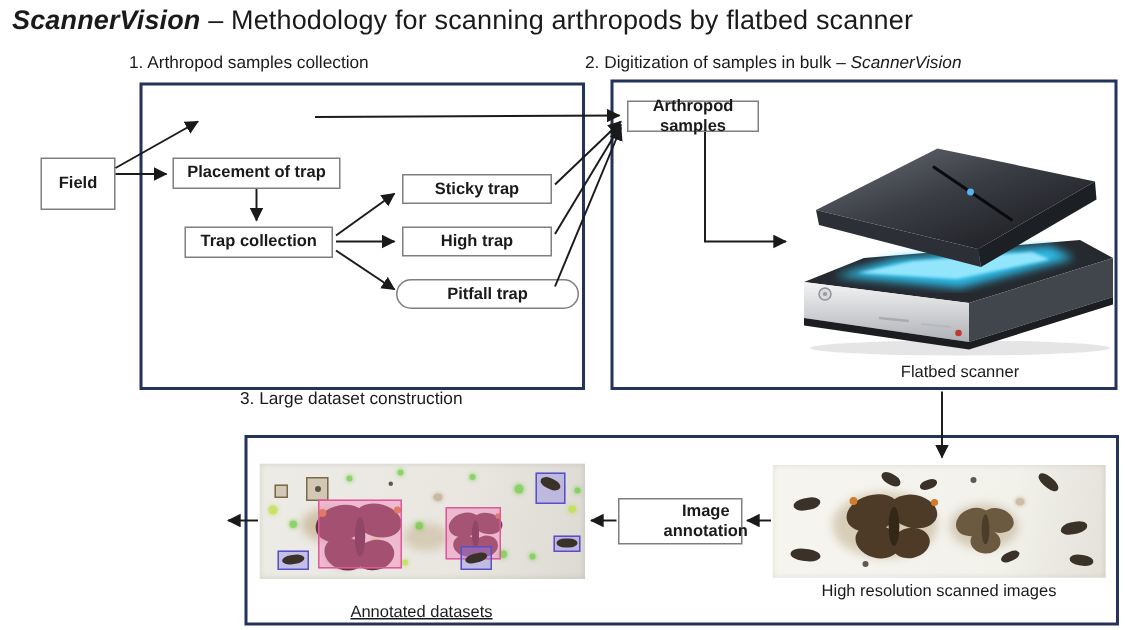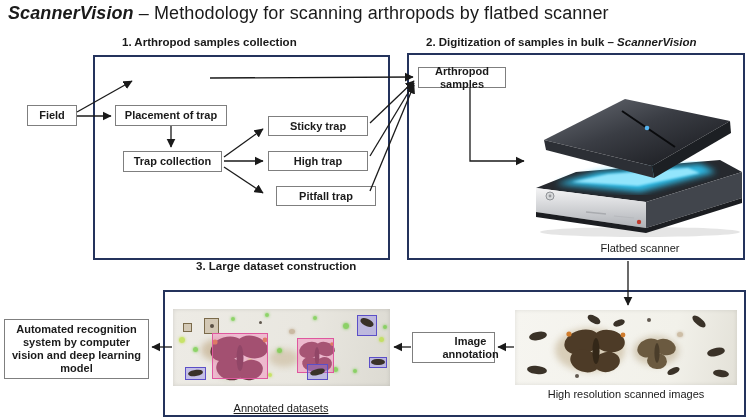--- a/index.html
+++ b/index.html
@@ -3,21 +3,21 @@
 <meta charset="utf-8">
 <style>
   * { margin:0; padding:0; box-sizing:border-box; }
   html,body { background:#ffffff; }
   #stage {
     position:relative; width:750px; height:420px; background:#ffffff;
     font-family:"Liberation Sans", sans-serif; color:#1a1a1a; overflow:hidden;
   }
   .title { position:absolute; left:8px; top:3px; font-size:18px; letter-spacing:.1px; }
   .title .brand { font-weight:bold; font-style:italic; }
-  .sec-heading { position:absolute; font-size:11.5px; font-weight:bold; white-space:nowrap;margin-left:36px; }
+  .sec-heading { position:absolute; font-size:11.5px; font-weight:normal; white-space:nowrap; }
   .sec-box { position:absolute; border:2px solid #24335c; background:transparent; }
   .node {
     position:absolute; background:#ffffff; border:1.5px solid #7f7f7f;
     display:flex; align-items:center; justify-content:center; text-align:center;
     font-size:11px; font-weight:bold; line-height:1.18; padding:1px 2px; z-index:3;
   }
   .caption { position:absolute; font-size:11px; text-align:center; white-space:nowrap; }
   svg.overlay { position:absolute; left:0; top:0; z-index:4; pointer-events:none; }
   .photo { position:absolute; overflow:hidden; z-index:2; }
   #annotated-img { left:173px; top:309px; width:217px; height:77px;
@@ -50,29 +50,28 @@
   <div class="sec-heading" style="left:86px; top:36px;">1. Arthropod samples collection</div>
   <div class="sec-heading" style="left:390px; top:36px;">
     <span>2. Digitization of samples in bulk – </span><span style="font-style:italic;">ScannerVision</span>
   </div>
   <div class="sec-heading" style="left:160px; top:260px;">3. Large dataset construction</div>
 
   <div class="sec-box" style="left:93px;  top:55px;  width:297px; height:205px;"></div>
   <div class="sec-box" style="left:407px; top:53px;  width:338px; height:207px;"></div>
   <div class="sec-box" style="left:163px; top:290px; width:583px; height:127px;"></div>
 
-  <div class="node" style="left:27px;  top:105px; width:50px;  height:21px;">Field</div>
+  <div class="node" style="left:27px;  top:105px; width:50px;  height:35px;">Field</div>
   <div class="node" style="left:123px; top:151px; width:99px;  height:21px;">Trap collection</div>
   <div class="node" style="left:115px; top:105px; width:112px; height:21px;">Placement of trap</div>
   <div class="node" style="left:268px; top:116px; width:100px; height:20px;">Sticky trap</div>
   <div class="node" style="left:268px; top:151px; width:100px; height:20px;">High trap</div>
-  <div class="node" style="left:276px; top:186px; width:100px; height:20px;">Pitfall trap</div>
+  <div class="node" style="left:264px; top:186px; width:122px; height:20px;border-radius:10px;">Pitfall trap</div>
   <div class="node" style="left:418px; top:67px;  width:88px; height:21px;">Arthropod samples</div>
   <div class="node" style="left:412px; top:332px; width:83px;  height:31px;padding-left:36px;">Image annotation</div>
-  <div class="node" style="left:4px;   top:319px; width:145px; height:60px;">Automated recognition system by computer vision and deep learning model</div>
 
   <div class="caption" style="left:580px; top:242px; width:120px;">Flatbed scanner</div>
   <div class="caption" style="left:221px; top:402px; width:120px;text-decoration:underline;">Annotated datasets</div>
   <div class="caption" style="left:541px; top:388px; width:170px;">High resolution scanned images</div>
 
   <svg style="position:absolute; left:528px; top:86px; z-index:2;" width="218" height="152" viewBox="0 0 218 152">
     <defs>
       <linearGradient id="lidGrad" x1="0" y1="0" x2="1" y2="1">
         <stop offset="0" stop-color="#6b6f77"></stop>
           <stop offset="0.45" stop-color="#3a3d44"></stop>

